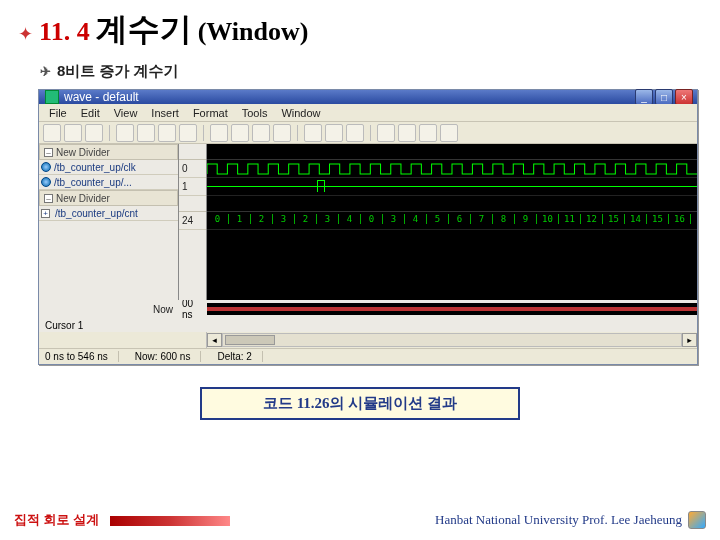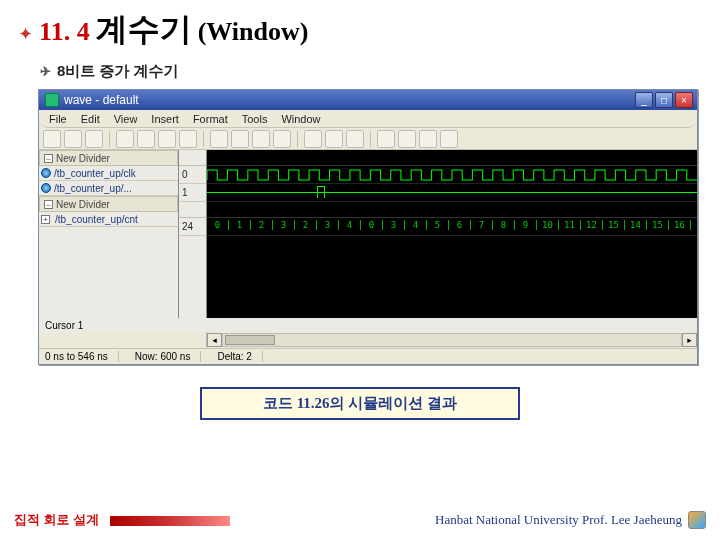--- a/index.html
+++ b/index.html
@@ -20,32 +20,32 @@
 
   
   .win {
     margin: 6px 20px 0 20px;
     width: 660px; height: 276px;
     border: 1px solid #7a8aa8;
     background:#eceae4;
     box-shadow: 1px 1px 0 #999;
     display:flex; flex-direction:column;
   }
-  .titlebar { height:20px; background: linear-gradient(#5a7ac8,#2a4aa0); color:#fff;
+  .titlebar { height:14px; background: linear-gradient(#5a7ac8,#2a4aa0); color:#fff;
     display:flex; align-items:center; justify-content:space-between; padding:0 4px 0 6px;
     font-size:12px;gap:10px; }
   .titlebar .tleft { display:flex; align-items:center; gap:5px; }
   .titlebar .ticon { width:14px; height:14px; background:#2b7; border:1px solid #083; }
   .winbtns { display:flex; gap:2px; }
   .wbtn { width:18px; height:16px; background:linear-gradient(#9bb7e8,#4a6ac0); border:1px solid #2a3a70;
     border-radius:2px; color:#fff; font-size:10px; display:flex; align-items:center; justify-content:center; }
   .wbtn.close { background:linear-gradient(#e77,#c33); border-color:#722; }
 
   .menubar { height:18px; background:#ece9d8; border-bottom:1px solid #c8c4b4; display:flex; padding:0 4px;
-    font-size:11px; color:#222; gap:2px; align-items:center;border-radius:9px; }
+    font-size:11px; color:#222; gap:2px; align-items:center; }
   .menubar span { padding:1px 6px; }
 
   .toolbar { height:22px; background:#ece9d8; border-bottom:1px solid #c8c4b4; display:flex; align-items:center;
     padding:0 4px; gap:3px; }
   .tbtn { width:18px; height:18px; border:1px solid #bbb; background:#f4f2e8; border-radius:2px; }
   .tsep { width:1px; height:16px; background:#bbb; margin:0 3px; }
 
   .wbody { flex:1; display:flex; background:#000; position:relative; overflow:hidden; }
   .sigcol { width:140px; background:#eceae4; display:flex; flex-direction:column; border-right:1px solid #888; }
   .section { height:16px; background:#e8e4d4; border:1px solid #c4c0b0; font-size:10px; color:#444;
@@ -226,20 +226,27 @@
             <div class="rstpulse"></div>
         </div>
         <div class="wavehdr"></div>
         <div class="waverow">
           <div class="cnthex" id="cnthex"><span>0</span><span>1</span><span>2</span><span>3</span><span>2</span><span>3</span><span>4</span><span>0</span><span>3</span><span>4</span><span>5</span><span>6</span><span>7</span><span>8</span><span>9</span><span>10</span><span>11</span><span>12</span><span>15</span><span>14</span><span>15</span><span>16</span><span>17</span></div>
         </div>
 
       </div>
     </div>
 
+    <div class="nowrow">
+      <div class="lbl">Now</div>
+      <div class="val">00 ns</div>
+      <div class="track">
+          <div class="bar"></div>
+        </div>
+    </div>
     <div class="cursorrow">
       <div class="lbl">Cursor 1</div>
       <div class="val"></div>
       <div class="track"></div>
     </div>
 
     <div class="hscroll">
       <div class="a"></div>
       <div class="b">
         <div class="sbtn">◂</div>

